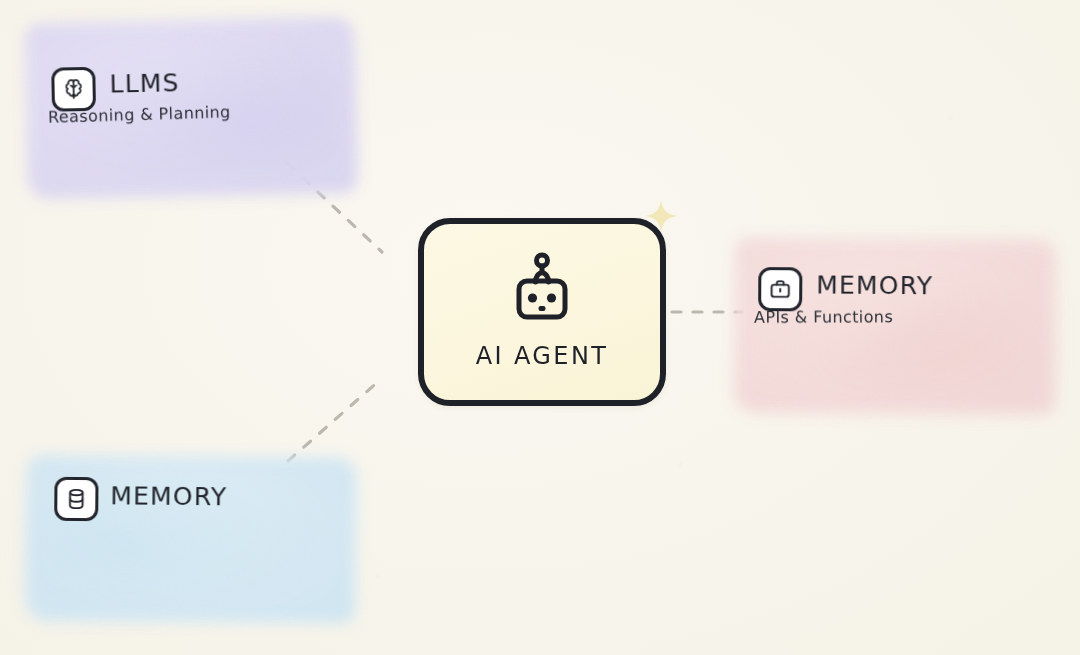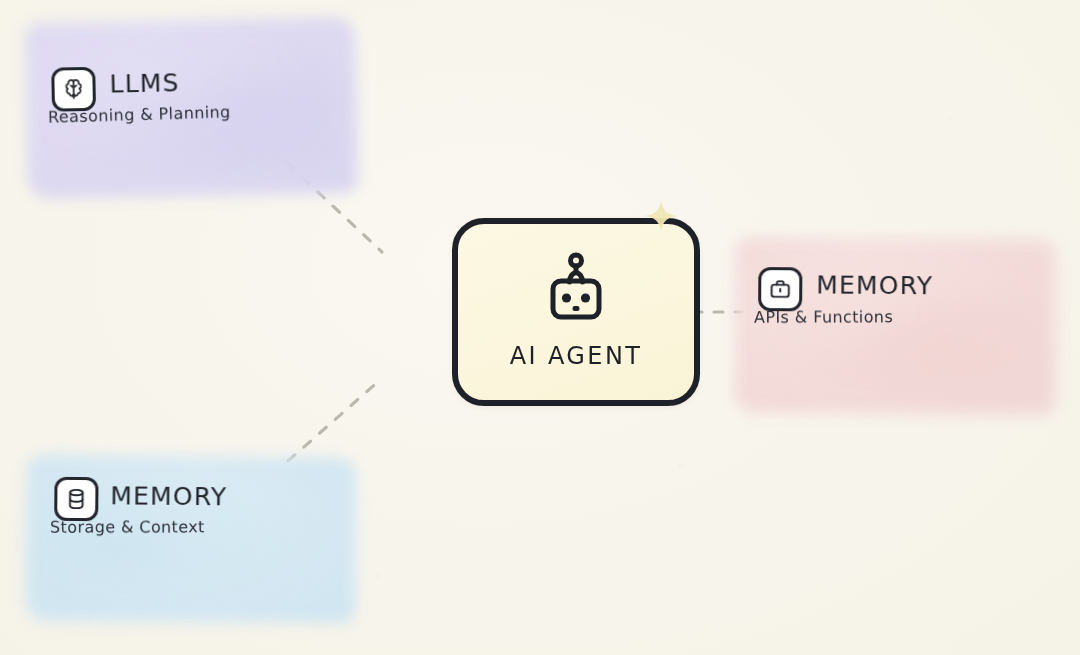--- a/index.html
+++ b/index.html
@@ -124,21 +124,20 @@
     position: absolute;
     left: 418px;
     top: 218px;
     width: 248px;
     height: 188px;
     box-sizing: border-box;
     border: 6px solid #1F2128;
     border-radius: 32px;
     background: linear-gradient(160deg, #FCF8E3 0%, #FBF6DD 55%, #F9F3D6 100%);
     box-shadow: 0 2px 6px rgba(80,72,40,.06);
-    margin-left: 34px;
   }
   #agent-icon {
     position: absolute;
     left: 50%;
     top: 28px;
     transform: translateX(-50%);
   }
   #agent-label {
     position: absolute;
     left: 0;
@@ -209,21 +208,20 @@
     <div class="wash2"></div>
     <div class="content">
       <div class="chip">
         <svg width="26" height="26" viewBox="0 0 26 26" fill="none" stroke="#23252D" stroke-width="1.9" stroke-linecap="round" stroke-linejoin="round">
           <ellipse cx="13" cy="6.6" rx="6.3" ry="2.7"></ellipse>
           <path d="M6.7 6.6v12.8c0 1.5 2.8 2.7 6.3 2.7s6.3-1.2 6.3-2.7V6.6"></path>
           <path d="M6.7 13c0 1.5 2.8 2.7 6.3 2.7s6.3-1.2 6.3-2.7"></path>
         </svg>
       </div>
       <div class="card-title">MEMORY</div>
-      <div class="card-sub">Storage &amp; Context</div>
     </div>
   </div>
 
   <div class="card card-tools">
     <div class="wash"></div>
     <div class="wash2"></div>
     <div class="content">
       <div class="chip">
         <svg width="26" height="26" viewBox="0 0 26 26" fill="none" stroke="#23252D" stroke-width="1.9" stroke-linecap="round" stroke-linejoin="round">
           <rect x="4.4" y="8.6" width="17.2" height="12" rx="2.4"></rect>

